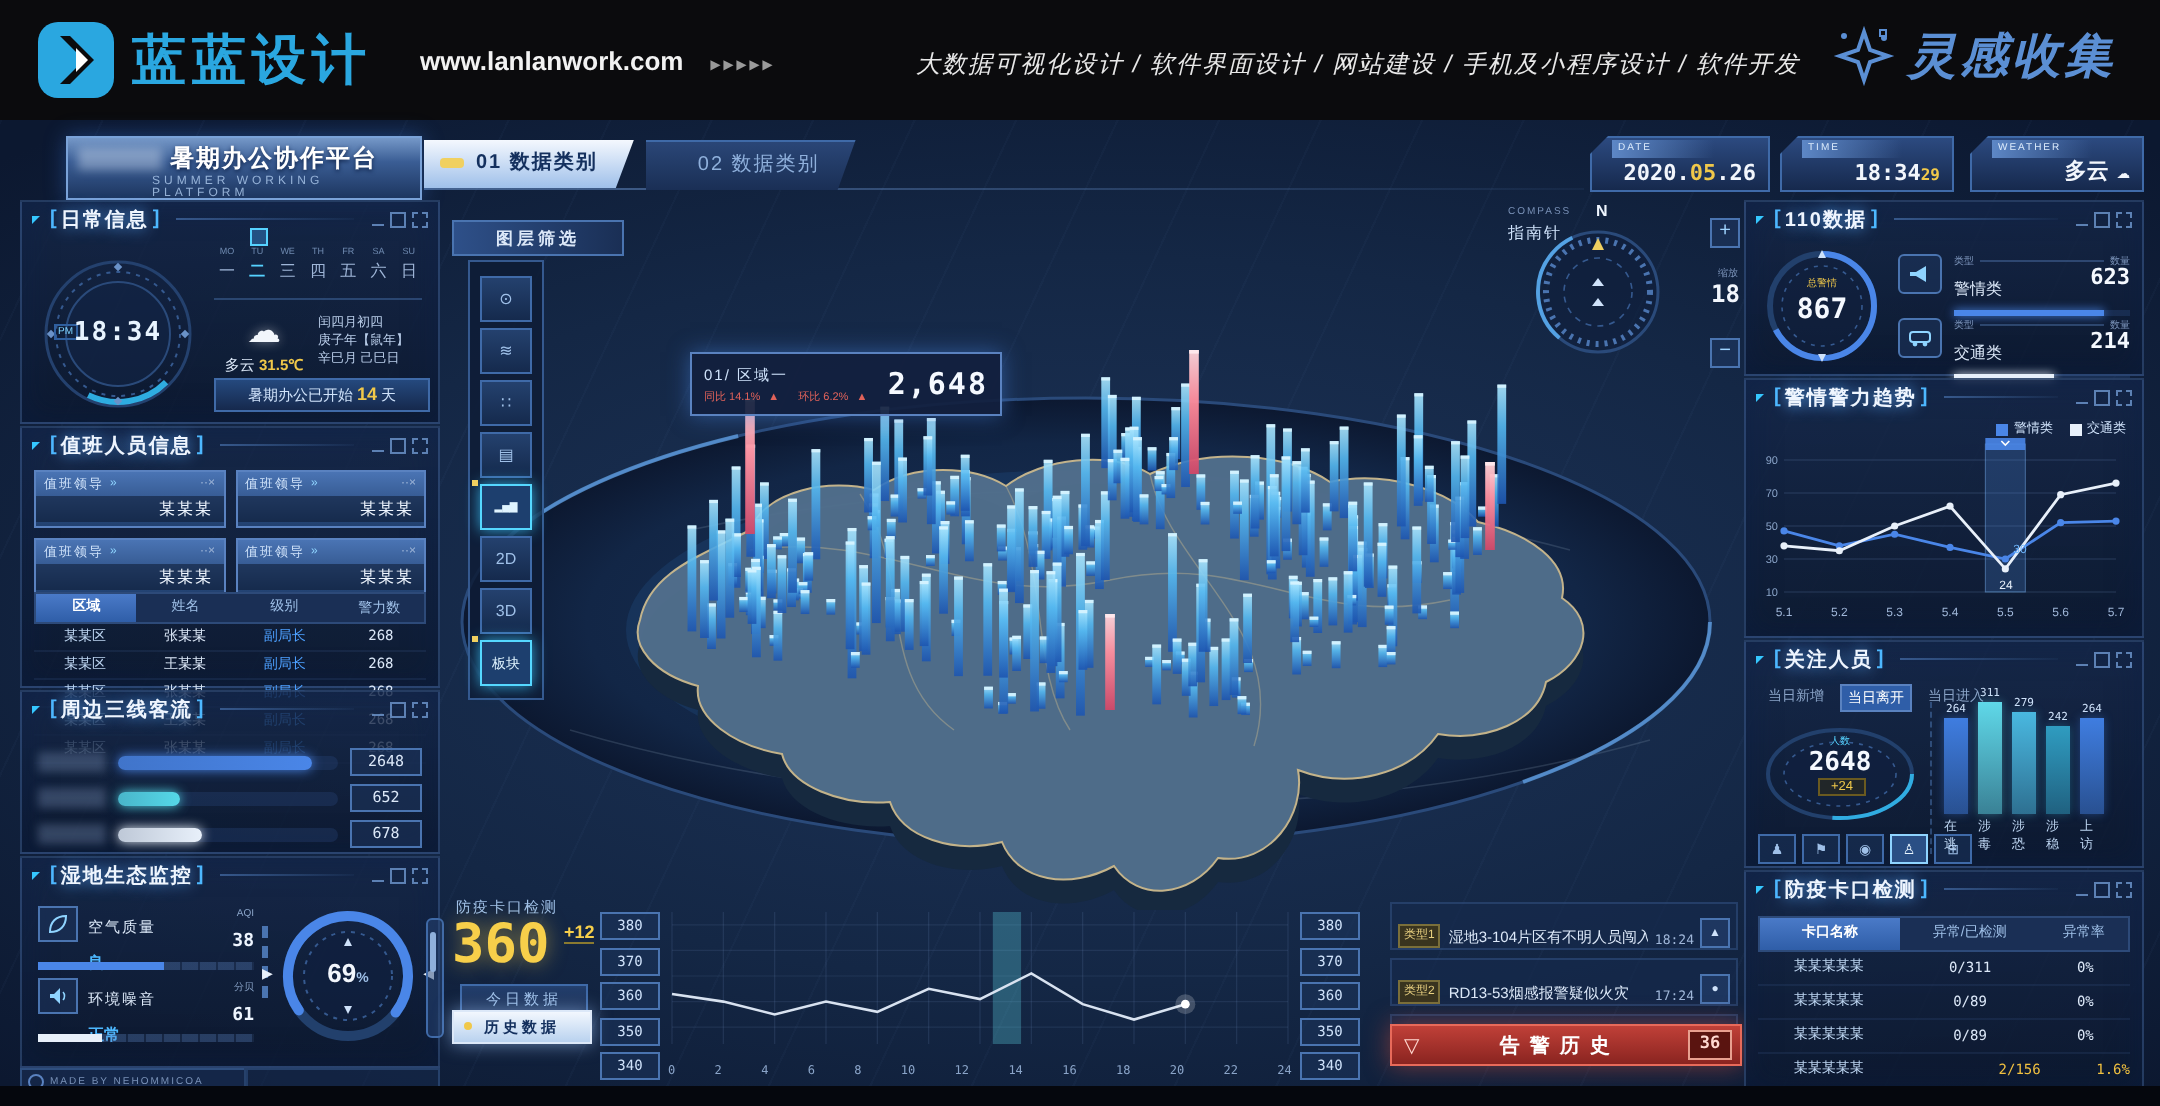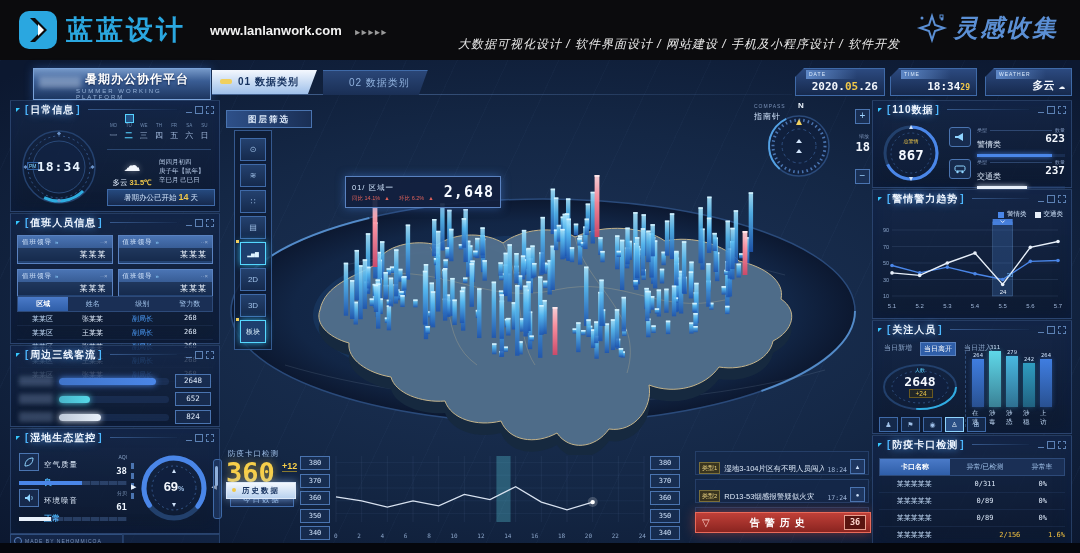--- a/index.html
+++ b/index.html
@@ -8,37 +8,37 @@
   
   .banner{position:absolute;left:0;top:0;width:1080px;height:60px;background:#0b0b0d;display:flex;align-items:center;}
   .logo-left{display:flex;align-items:center;margin-left:18px;}
   .logo-mark{width:40px;height:40px;margin-right:8px;}
   .logo-text{font-size:27px;font-weight:bold;color:#2aa7e0;letter-spacing:3px;}
   .banner-mid{margin-left:24px;color:#e8e8e8;}
   .site-row{font-size:13px;font-weight:bold;color:#f2f2f2;}
   .site-row .arrows{color:#9a9a9a;font-size:9px;margin-left:10px;letter-spacing:2px;}
   .contact-row{font-size:12px;color:#e2e2e2;margin-top:4px;}
   .contact-row span{margin-right:18px;}
-  .services{position:absolute;left:458px;top:24px;font-size:12px;font-style:italic;color:#e8e8e8;letter-spacing:1px;margin-top:12px;}
+  .services{position:absolute;left:458px;top:24px;font-size:12px;font-style:italic;color:#e8e8e8;letter-spacing:1px;}
   .collect{position:absolute;right:22px;top:12px;display:flex;align-items:center;}
   .collect-text{font-size:24px;font-weight:bold;font-style:italic;color:#5b8fd4;letter-spacing:2px;margin-left:6px;text-align:right;}
 
   
   .dash{position:absolute;left:0;top:60px;width:1080px;height:493px;
     background:radial-gradient(ellipse 760px 330px at 545px 250px,#1d3459 0%,#142745 55%,#0c1830 100%);}
   .dash:after{content:"";position:absolute;inset:0;pointer-events:none;
     background:repeating-linear-gradient(115deg,rgba(120,160,220,.03) 0 1px,transparent 1px 46px);}
   .dash-footer{position:absolute;left:0;top:543px;width:1080px;height:10px;background:#05070d;}
   .hline{position:absolute;height:1px;background:linear-gradient(90deg,#6f9ad8,rgba(80,120,180,.15));opacity:.55;}
 
   
   .title-box{position:absolute;left:33px;top:68px;width:176px;height:30px;
     background:linear-gradient(180deg,#7598c8 0%,#3a5d94 40%,#1d3660 100%);
     border:1px solid #7aa2d8;box-shadow:0 0 10px rgba(60,120,220,.4);}
-  .title-row{display:flex;align-items:flex-end;height:18px;padding:1px 5px 0 5px;}
+  .title-row{display:flex;align-items:center;height:18px;padding:1px 5px 0 5px;}
   .redacted{display:inline-block;background:rgba(215,228,245,.4);filter:blur(2.5px);border-radius:1px;}
   .title-text{font-size:12px;font-weight:bold;color:#fff;letter-spacing:1px;margin-left:4px;text-shadow:0 1px 2px #10244a;}
   .subtitle-text{font-size:6px;color:#a8c4e8;letter-spacing:2px;padding-left:42px;opacity:.85;}
   .tab-row{position:absolute;left:212px;top:70px;height:24px;display:flex;}
   .tab{position:relative;height:24px;line-height:24px;padding:0 18px 0 26px;margin-right:6px;font-size:10px;letter-spacing:1px;
     clip-path:polygon(0 0,100% 0,calc(100% - 9px) 100%,0 100%);cursor:pointer;}
   .tab.active{background:linear-gradient(180deg,#f4f8fe,#9fc0ea);color:#14305e;font-weight:bold;box-shadow:0 0 10px rgba(160,200,255,.6);}
   .tab.inactive{background:linear-gradient(180deg,#2a4677,#1a2f55);color:#8fb0dc;border-top:1px solid #3f6aa8;}
   .tab-pill{position:absolute;left:8px;top:9px;width:12px;height:5px;background:#f0d060;border-radius:2px;}
   .hw{position:absolute;top:68px;height:26px;background:linear-gradient(180deg,#2c4a80,#16294d);
@@ -163,21 +163,21 @@
   .tip-val{font-size:15px;font-weight:bold;color:#f5f9ff;font-family:"DejaVu Sans Mono",monospace;letter-spacing:1px;}
 
   
   .office-label{position:absolute;left:228px;top:449px;font-size:7.5px;color:#9fc0e8;letter-spacing:1px;}
   .office-num{position:absolute;left:226px;top:457px;font-size:27px;font-weight:bold;color:#f7cf4a;
     font-family:"DejaVu Sans Mono",monospace;text-shadow:0 0 10px rgba(240,200,70,.55);}
   .office-delta{position:absolute;left:282px;top:461px;font-size:9px;font-weight:bold;color:#f7cf4a;border-bottom:1px solid #8a7a30;}
   .btn{position:absolute;text-align:center;letter-spacing:2px;cursor:pointer;}
   .btn-dark{left:230px;top:492px;width:62px;height:13px;line-height:13px;font-size:7.5px;color:#9fc0e8;
     background:linear-gradient(180deg,#24406e,#16294d);border:1px solid #3f6aa8;}
-  .btn-light{left:226px;top:482px;width:68px;height:15px;line-height:15px;font-size:7.5px;color:#14305e;font-weight:bold;
+  .btn-light{left:226px;top:505px;width:68px;height:15px;line-height:15px;font-size:7.5px;color:#14305e;font-weight:bold;
     background:linear-gradient(180deg,#f2f7fe,#b9d2ef);border:1px solid #dce8f8;box-shadow:0 0 9px rgba(160,200,255,.6);}
   .btn-light:before{content:"";position:absolute;left:5px;top:5px;width:4px;height:4px;border-radius:50%;background:#f0c84a;}
   .ybox-col{position:absolute;width:30px;}
   .ybox{width:28px;height:12px;line-height:12px;margin-bottom:3.5px;text-align:center;border:1px solid #4a74b0;
     background:rgba(28,52,92,.55);font-size:7px;color:#cfe2fa;font-family:"DejaVu Sans Mono",monospace;}
   #office-chart{position:absolute;left:334px;top:454px;}
   .xticks{position:absolute;left:334px;top:532px;width:312px;display:flex;justify-content:space-between;}
   .xticks span{font-size:6px;color:#8aa4c8;font-family:"DejaVu Sans Mono",monospace;}
 
   
@@ -493,21 +493,21 @@
           <span class="flow-track">
             <span class="flow-fill" style="width: 28%; background: linear-gradient(90deg, rgba(85, 216, 232, 0.8), rgb(85, 216, 232)); box-shadow: rgb(85, 216, 232) 0px 0px 6px;"></span>
           </span>
           <span class="flow-val">652</span>
         </div>
         <div class="flow-row" style="top: 64px;">
           <span class="flow-label"></span>
           <span class="flow-track">
             <span class="flow-fill" style="width: 38%; background: linear-gradient(90deg, rgba(232, 240, 250, 0.8), rgb(232, 240, 250)); box-shadow: rgb(232, 240, 250) 0px 0px 6px;"></span>
           </span>
-          <span class="flow-val">824</span>
+          <span class="flow-val">678</span>
         </div>
       </div>
   </div>
 
   <div class="panel" style="left:10px;top:428px;width:208px;height:104px;">
     <div class="p-head">
         <span class="p-tick"></span>
         <span class="p-br">[</span>
       <span class="p-title">湿地生态监控</span>
         <span class="p-br">]</span>
@@ -1280,21 +1280,21 @@
             <svg width="12" height="10" viewBox="0 0 12 10">
               <rect x="1" y="2" width="10" height="5" rx="1.5" fill="none" stroke="#8fd4ff"></rect>
               <circle cx="3.5" cy="8" r="1.2" fill="#8fd4ff"></circle>
               <circle cx="8.5" cy="8" r="1.2" fill="#8fd4ff"></circle>
             </svg>
           </span>
           <span class="r110-col"><span class="r110-meta">
               <span>类型</span>
               <span class="ln"></span>
               <span>数量</span>
-            </span><span class="r110-name">交通类</span><span class="r110-val">237</span><span class="r110-bar" style="display: block;">
+            </span><span class="r110-name">交通类</span><span class="r110-val">214</span><span class="r110-bar" style="display: block;">
               <span class="r110-fill" style="width: 57%; background: rgb(232, 240, 250); box-shadow: rgb(232, 240, 250) 0px 0px 5px;"></span>
             </span></span>
         </div>
       </div>
   </div>
 
   <div class="panel" style="left:872px;top:189px;width:198px;height:128px;">
     <div class="p-head">
         <span class="p-tick"></span>
         <span class="p-br">[</span>

